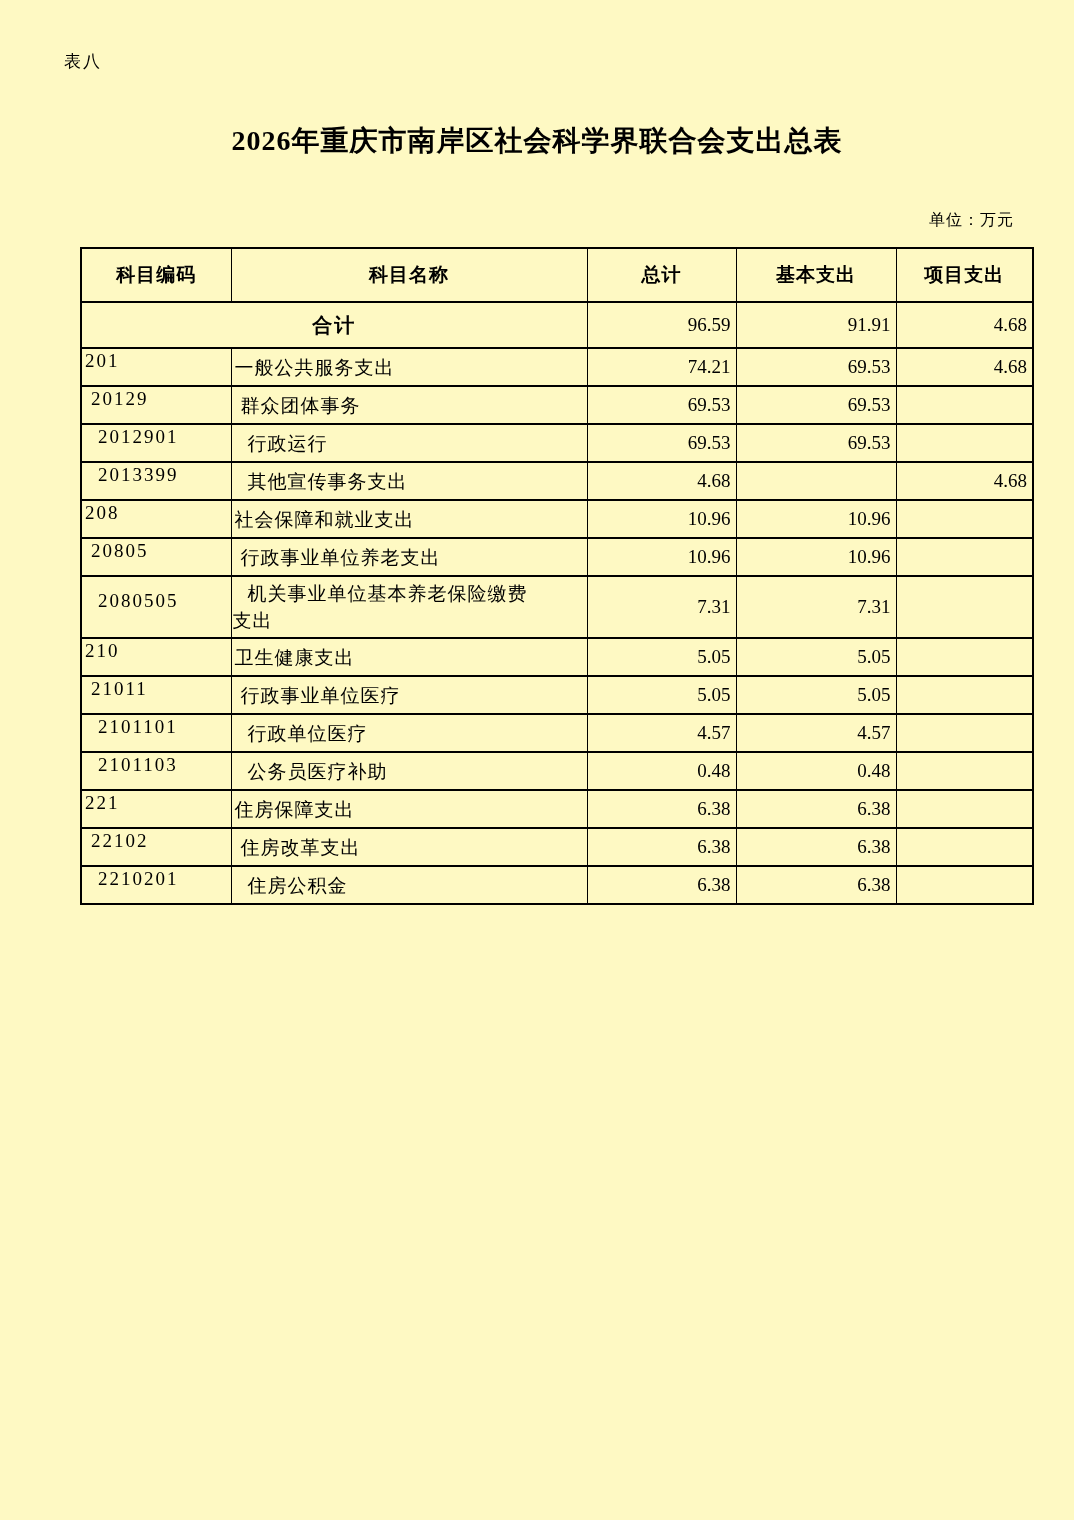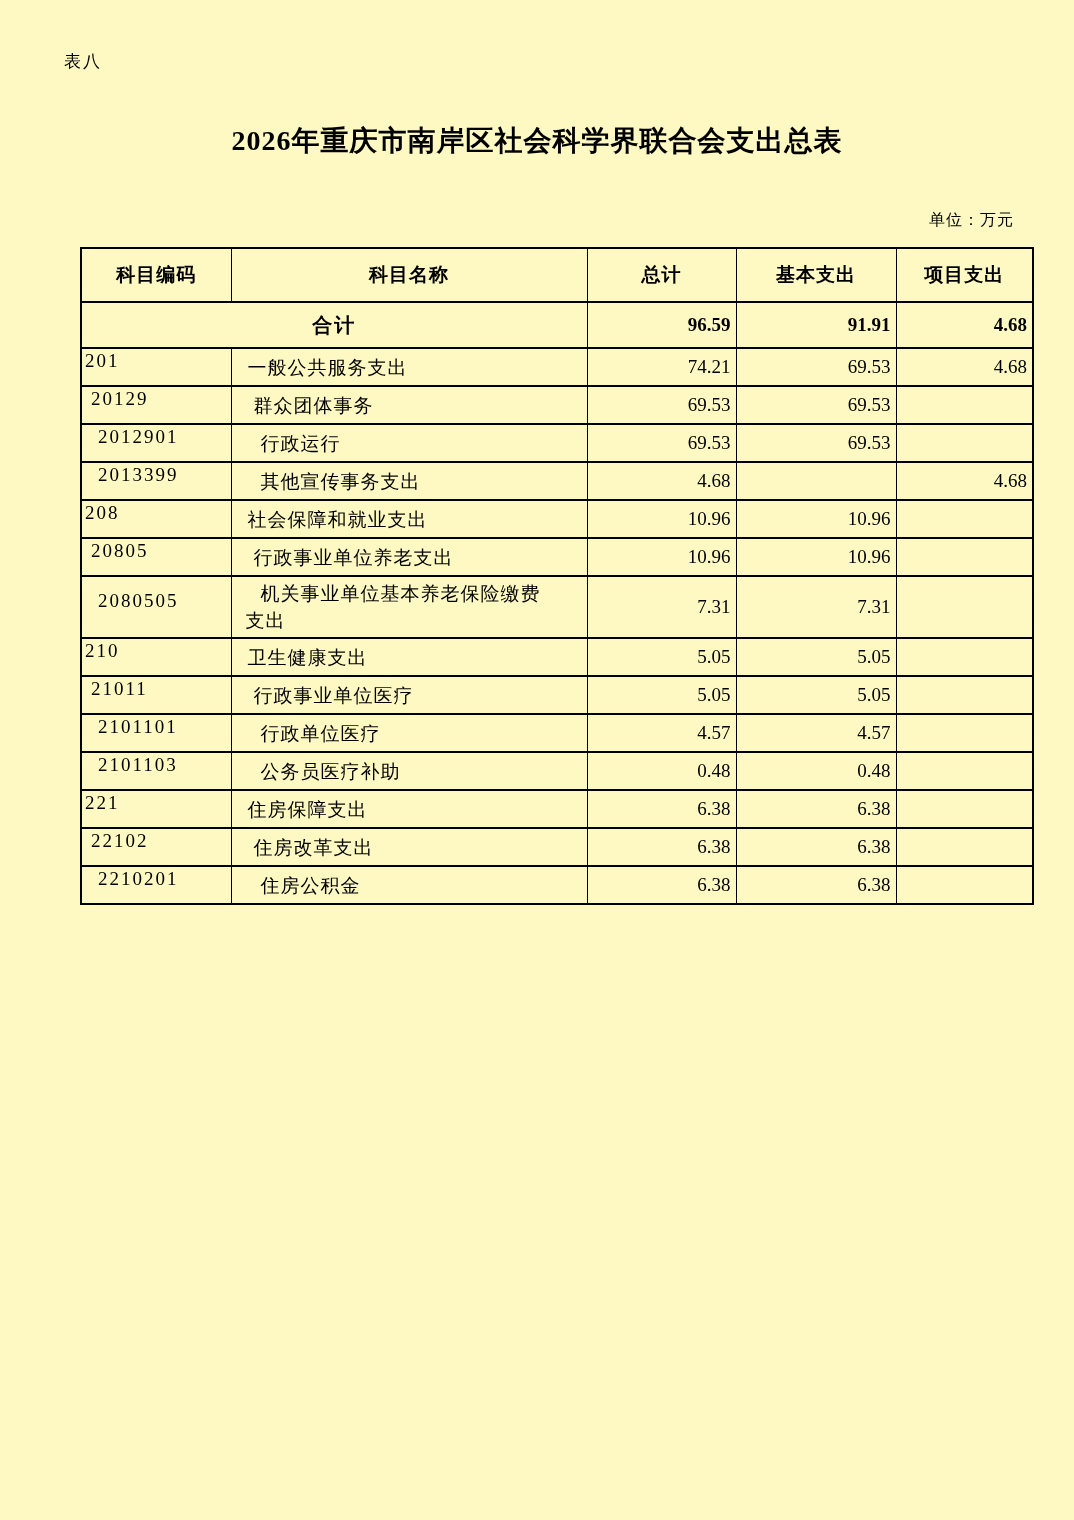--- a/index.html
+++ b/index.html
@@ -69,37 +69,37 @@
   }
   tr.total-row { height: 46px; }
   tr.total-row td.total-label-cell {
     text-align: center;
     font-family: "Liberation Sans", "DejaVu Sans", sans-serif;
     font-weight: bold;
     font-size: 20px;
     letter-spacing: 2px;
   }
   tr.total-row td.num-cell {
-    font-weight: bold;
+    font-weight: normal;
   }
   tr.data-row { height: 38px; }
   td.num-cell {
     text-align: right;
     padding: 0 5px 0 2px;
     font-size: 19px;
   }
   td.code-cell {
     text-align: left;
     padding: 0 2px 12px 3px;
     font-size: 19px;
     letter-spacing: 2px;
   }
   td.name-cell {
     text-align: left;
-    padding: 3px 46px 3px 14px;
+    padding: 3px 46px 3px 1px;
     font-size: 19px;
     line-height: 27px;
     letter-spacing: 1px;
   }
   .ind-code-0 { text-indent: 0; }
   .ind-code-1 { text-indent: 6px; }
   .ind-code-2 { text-indent: 13px; }
   .ind-name-0 { text-indent: 2px; }
   .ind-name-1 { text-indent: 8px; }
   .ind-name-2 { text-indent: 15px; }

